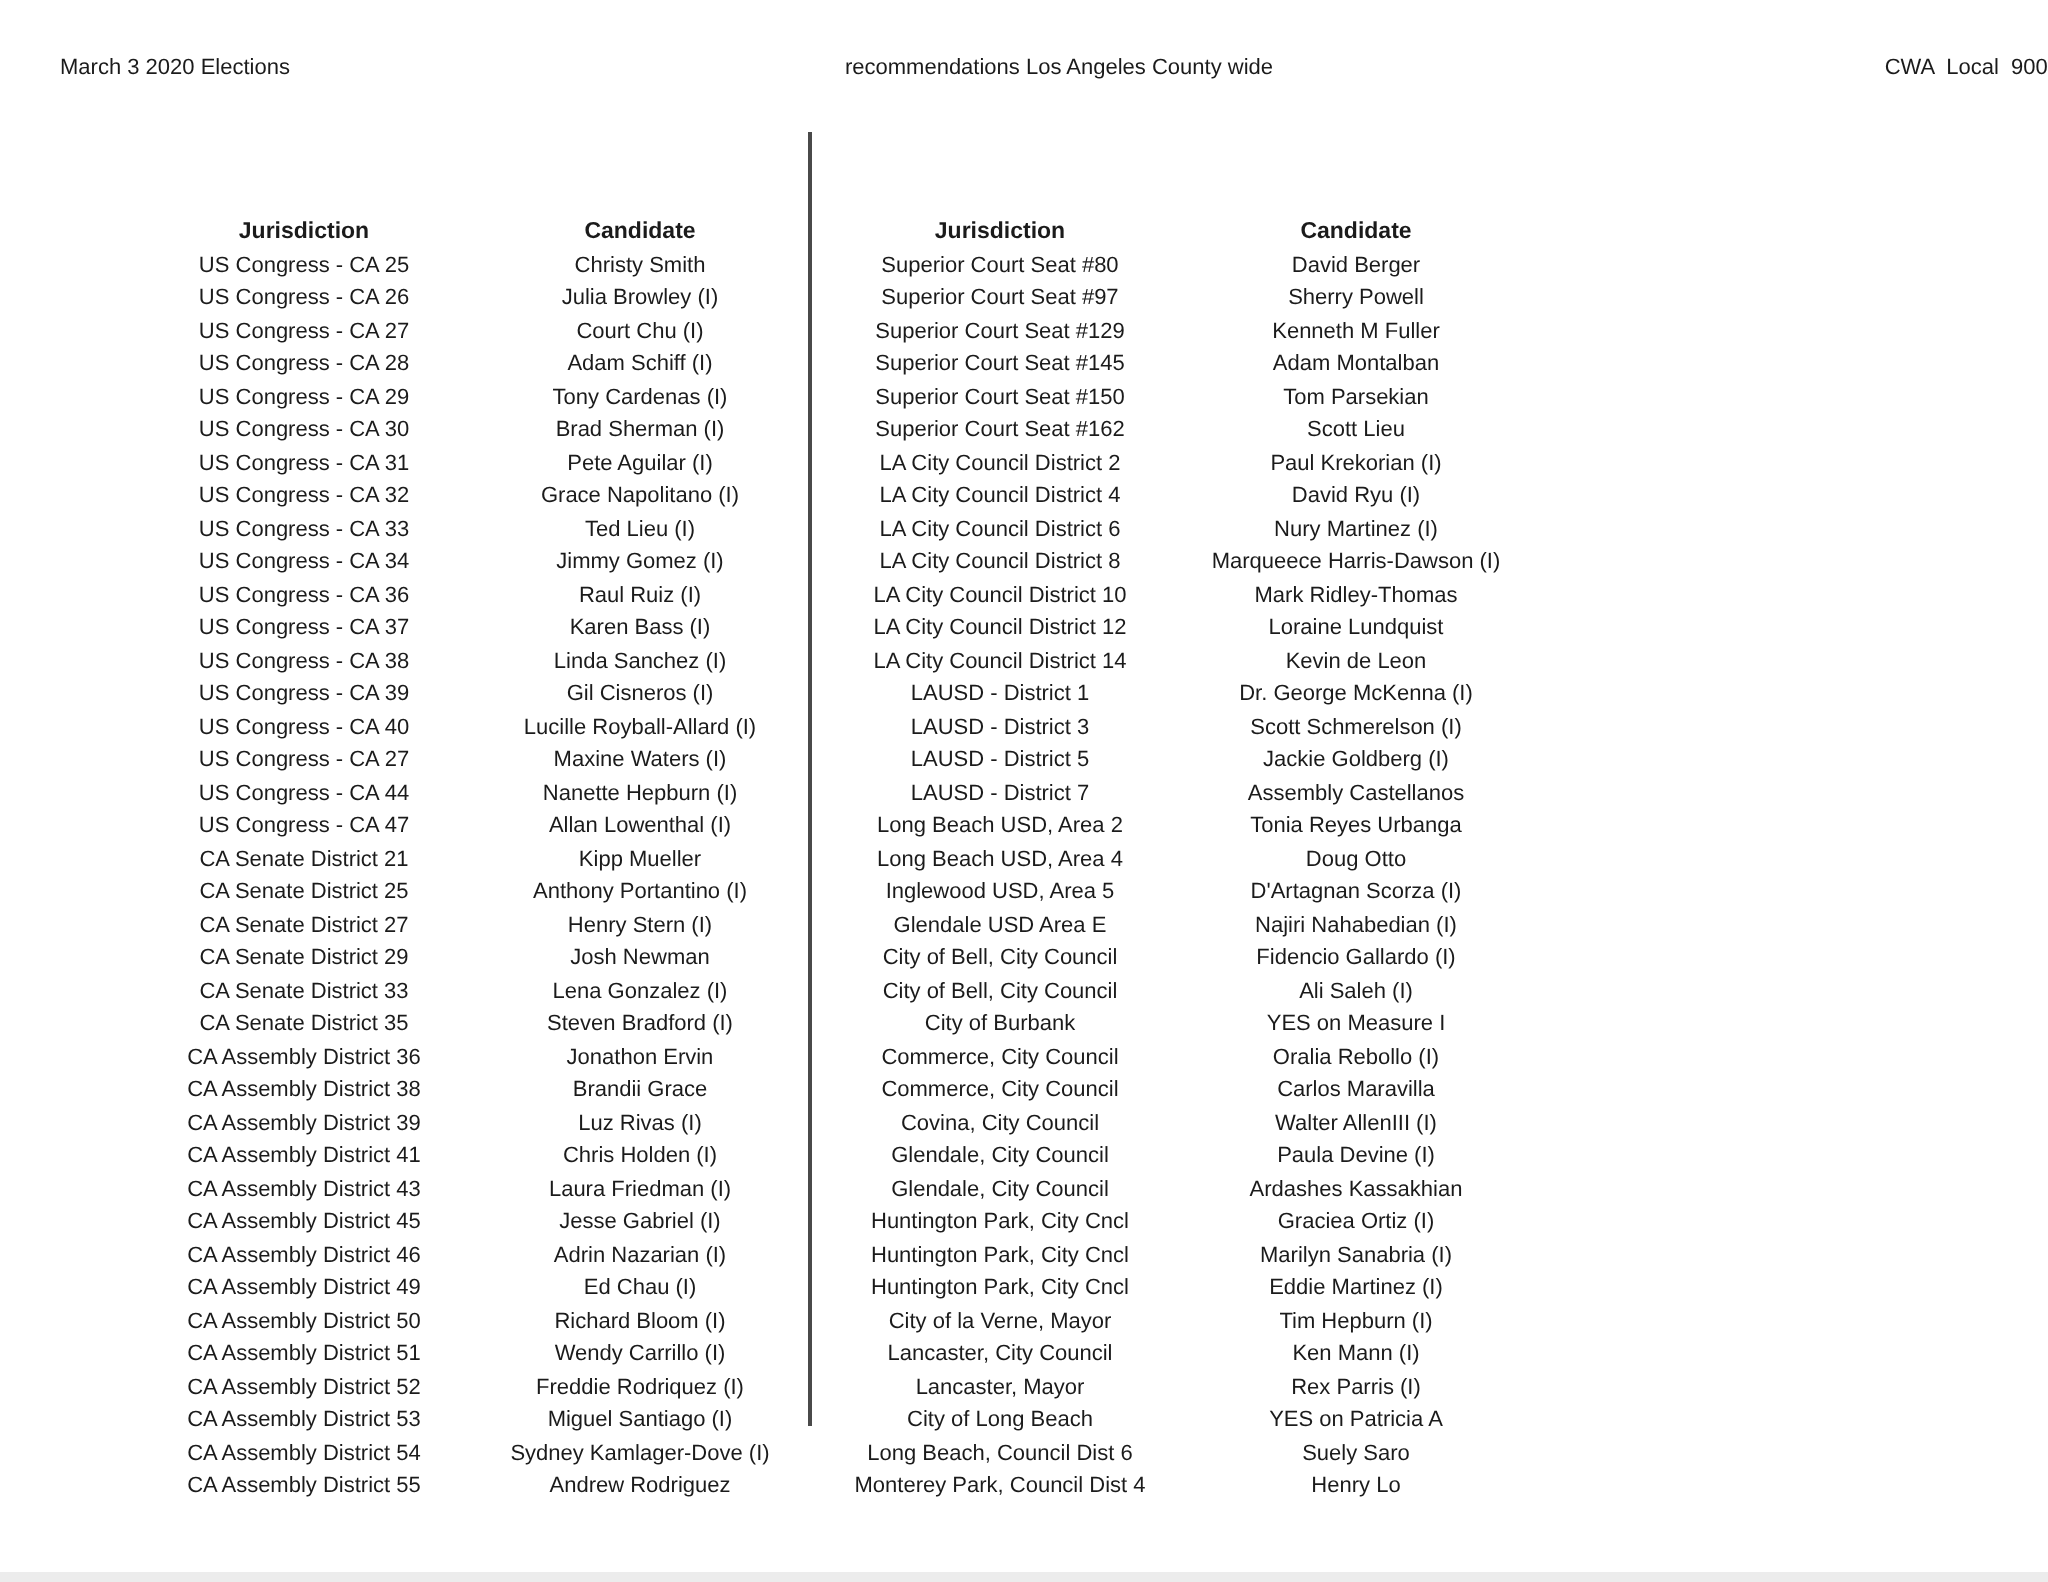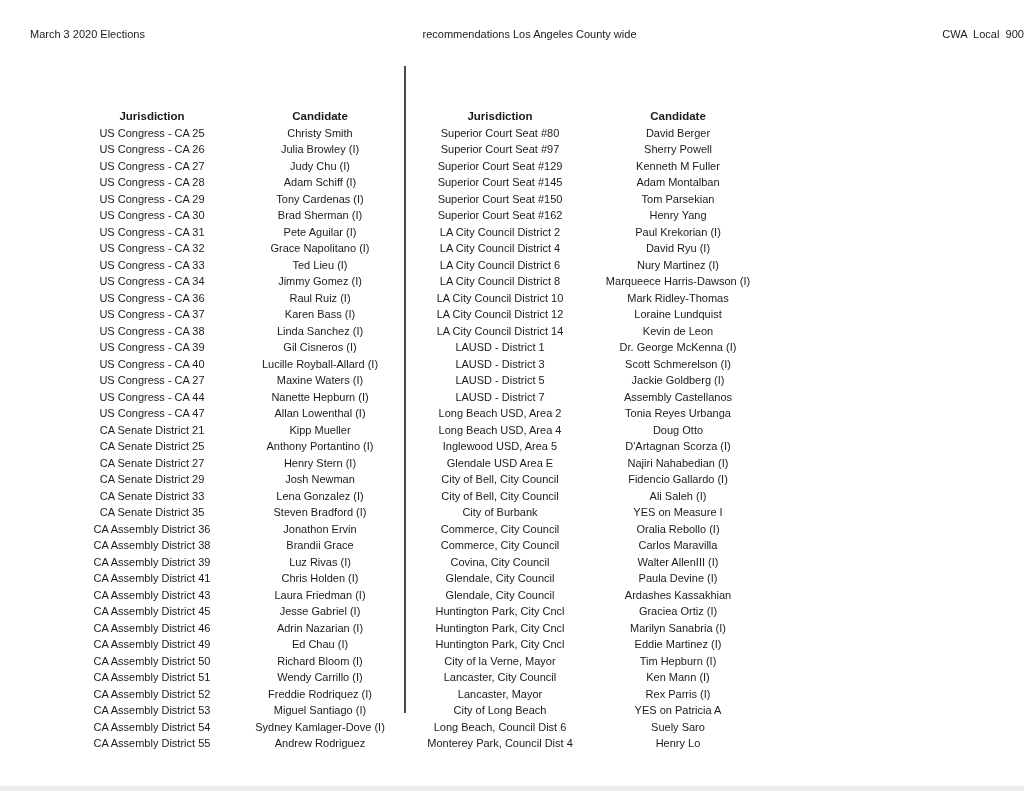--- a/index.html
+++ b/index.html
@@ -59,35 +59,35 @@
     <div class="cell hdr">Candidate</div>
     <div class="cell">US Congress - CA 25</div>
     <div class="cell">Christy Smith</div>
     <div class="cell">Superior Court Seat #80</div>
     <div class="cell">David Berger</div>
     <div class="cell">US Congress - CA 26</div>
     <div class="cell">Julia Browley (I)</div>
     <div class="cell">Superior Court Seat #97</div>
     <div class="cell">Sherry Powell</div>
     <div class="cell">US Congress - CA 27</div>
-    <div class="cell">Judy Chu (I)</div>
+    <div class="cell">Court Chu (I)</div>
     <div class="cell">Superior Court Seat #129</div>
     <div class="cell">Kenneth M Fuller</div>
     <div class="cell">US Congress - CA 28</div>
     <div class="cell">Adam Schiff (I)</div>
     <div class="cell">Superior Court Seat #145</div>
     <div class="cell">Adam Montalban</div>
     <div class="cell">US Congress - CA 29</div>
     <div class="cell">Tony Cardenas (I)</div>
     <div class="cell">Superior Court Seat #150</div>
     <div class="cell">Tom Parsekian</div>
     <div class="cell">US Congress - CA 30</div>
     <div class="cell">Brad Sherman (I)</div>
     <div class="cell">Superior Court Seat #162</div>
-    <div class="cell">Henry Yang</div>
+    <div class="cell">Scott Lieu</div>
     <div class="cell">US Congress - CA 31</div>
     <div class="cell">Pete Aguilar (I)</div>
     <div class="cell">LA City Council District 2</div>
     <div class="cell">Paul Krekorian (I)</div>
     <div class="cell">US Congress - CA 32</div>
     <div class="cell">Grace Napolitano (I)</div>
     <div class="cell">LA City Council District 4</div>
     <div class="cell">David Ryu (I)</div>
     <div class="cell">US Congress - CA 33</div>
     <div class="cell">Ted Lieu (I)</div>

